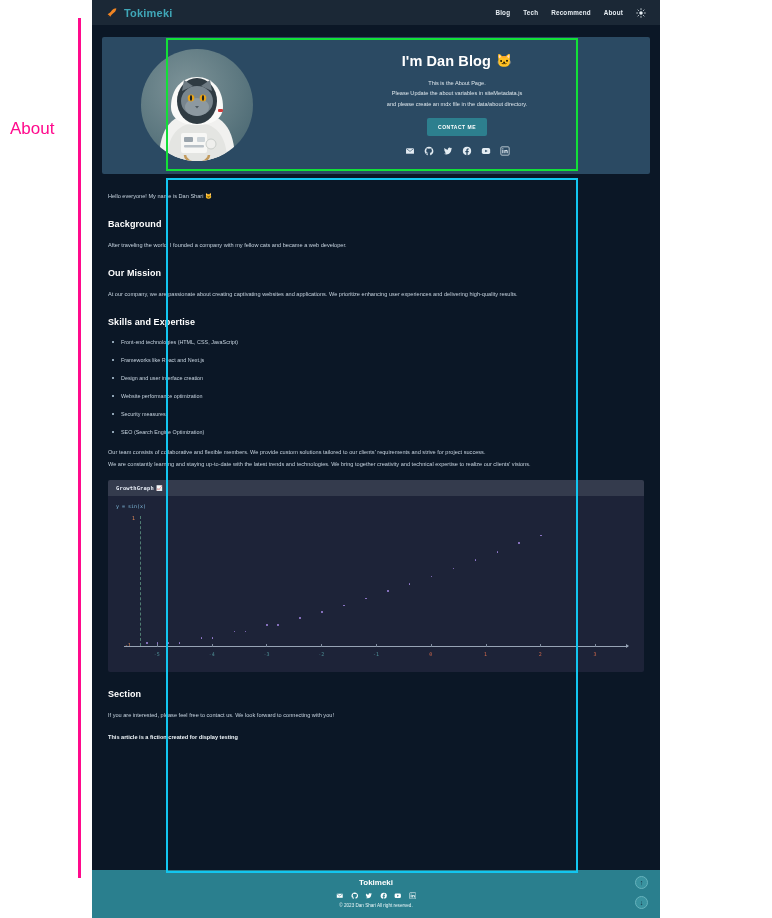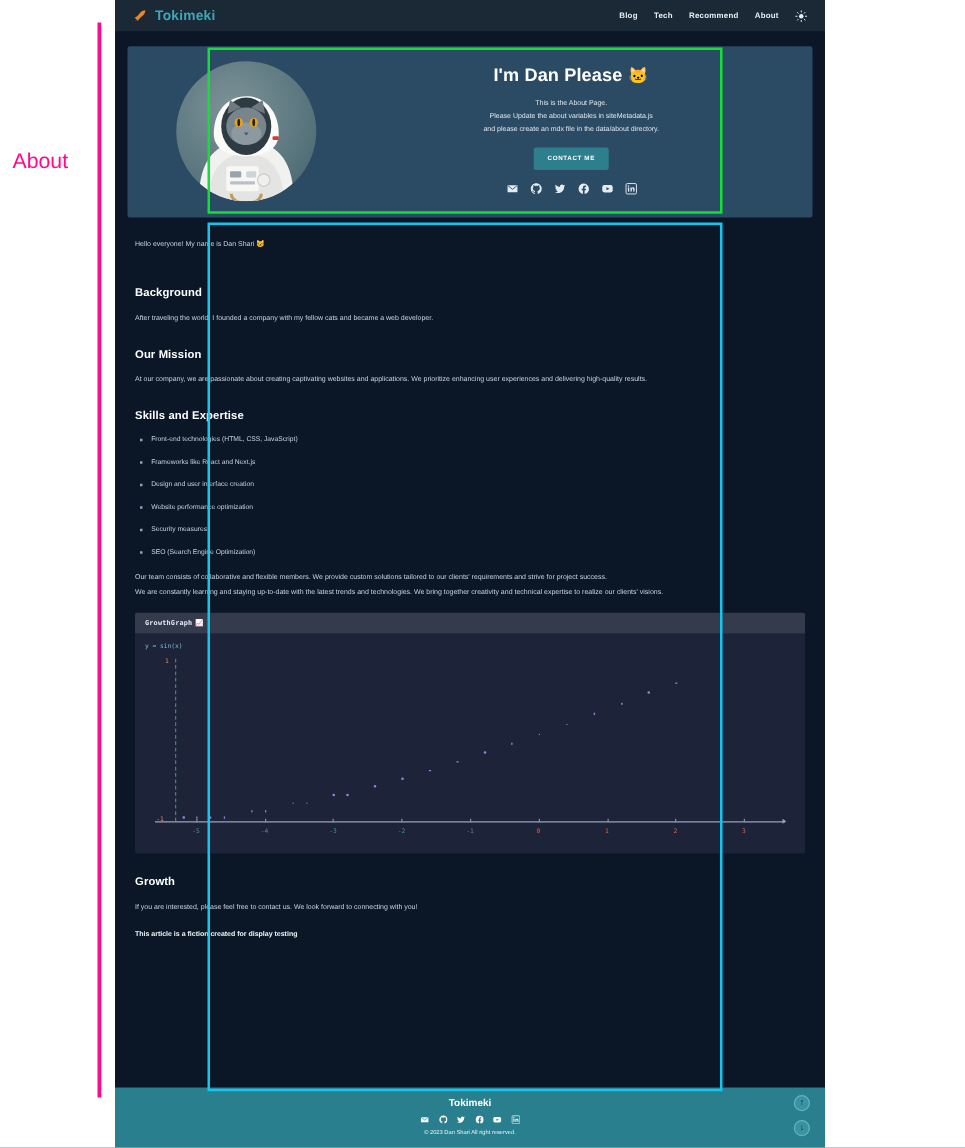--- a/index.html
+++ b/index.html
@@ -64,21 +64,21 @@
   .md-wrap { padding: 7px 10px 0 10px; }
   .md {
     background: #0b1726; padding: 10px 6px 16px 6px;
     color: #c9d6e2;
   }
   .md p { font-size: 5.6px; line-height: 1.95; color: #c5d2de; margin: 0 0 2px 0; }
   .md h2 {
     font-size: 9px; font-weight: 700; color: #ffffff;
     margin: 17px 0 11px 0; letter-spacing: .1px;
   }
-  .md h2.first { margin-top: 27px; }
+  .md h2.first { margin-top: 17px; }
   .md ul { list-style: none; margin: 9px 0 0 0; padding: 0; }
   .md li {
     font-size: 5.4px; line-height: 1.6; color: #c5d2de;
     padding-left: 13px; position: relative; margin-bottom: 9.5px;
   }
   .md li:before {
     content: ""; position: absolute; left: 4px; top: 3px;
     width: 2px; height: 2px; background: #8fa3b4;
   }
   .md .bold-note { font-size: 5.6px; font-weight: 700; color: #eef4f8; margin-top: 11px; }
@@ -218,21 +218,21 @@
               <rect x="43" y="96" width="20" height="2.5" rx="1" fill="#b9c1c7"></rect>
               <rect x="56" y="88" width="8" height="5" rx="1" fill="#cdd4d8"></rect>
               <circle cx="70" cy="95" r="5" fill="#efefed" stroke="#c9cdca" stroke-width="1"></circle>
               <rect x="77" y="60" width="5" height="3" rx="1" fill="#d03b3b"></rect>
               <path d="M44 106 a12 8 0 0 0 24 0" fill="none" stroke="#c29a5c" stroke-width="2.5"></path>
             </svg>
           </div>
         </div>
         <div class="hero-body">
           <div class="hero-title">
-            <span>I'm Dan Please</span>
+            <span>I'm Dan Blog</span>
             <span class="hero-emoji">🐱</span>
           </div>
           <div class="hero-desc">
             <div>This is the About Page.</div>
             <div>Please Update the about variables in siteMetadata.js</div>
             <div>and please create an mdx file in the data/about directory.</div>
           </div>
           <button class="contact-btn">CONTACT ME</button>
           <div class="socials">
             <svg viewBox="0 0 24 24">
@@ -340,21 +340,21 @@
                 <div class="dot" style="left: 314.783px; top: 64.15px;"></div>
                 <div class="dot" style="left: 336.696px; top: 56.35px;"></div>
                 <div class="dot" style="left: 358.609px; top: 47.9px;"></div>
                 <div class="dot" style="left: 380.522px; top: 40.1px;"></div>
                 <div class="dot" style="left: 402.435px; top: 31px;"></div>
                 <div class="dot" style="left: 424.348px; top: 23.2px;"></div>
               </div>
           </div>
         </div>
 
-        <h2>Growth</h2>
+        <h2>Section</h2>
         <p>If you are interested, please feel free to contact us. We look forward to connecting with you!</p>
         <p class="bold-note">This article is a fiction created for display testing</p>
 
       </div>
     </div>
 
     <div class="site-footer">
       <div class="footer-brand">Tokimeki</div>
       <div class="footer-socials">
         <svg viewBox="0 0 24 24">

